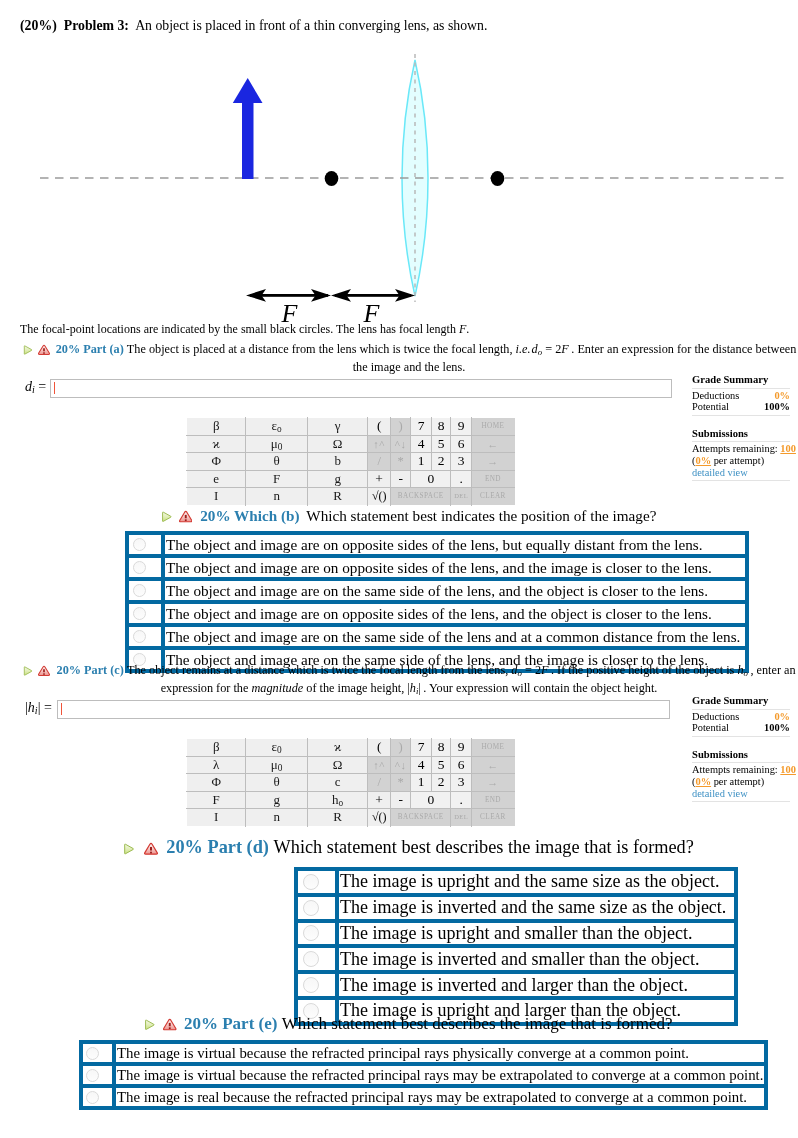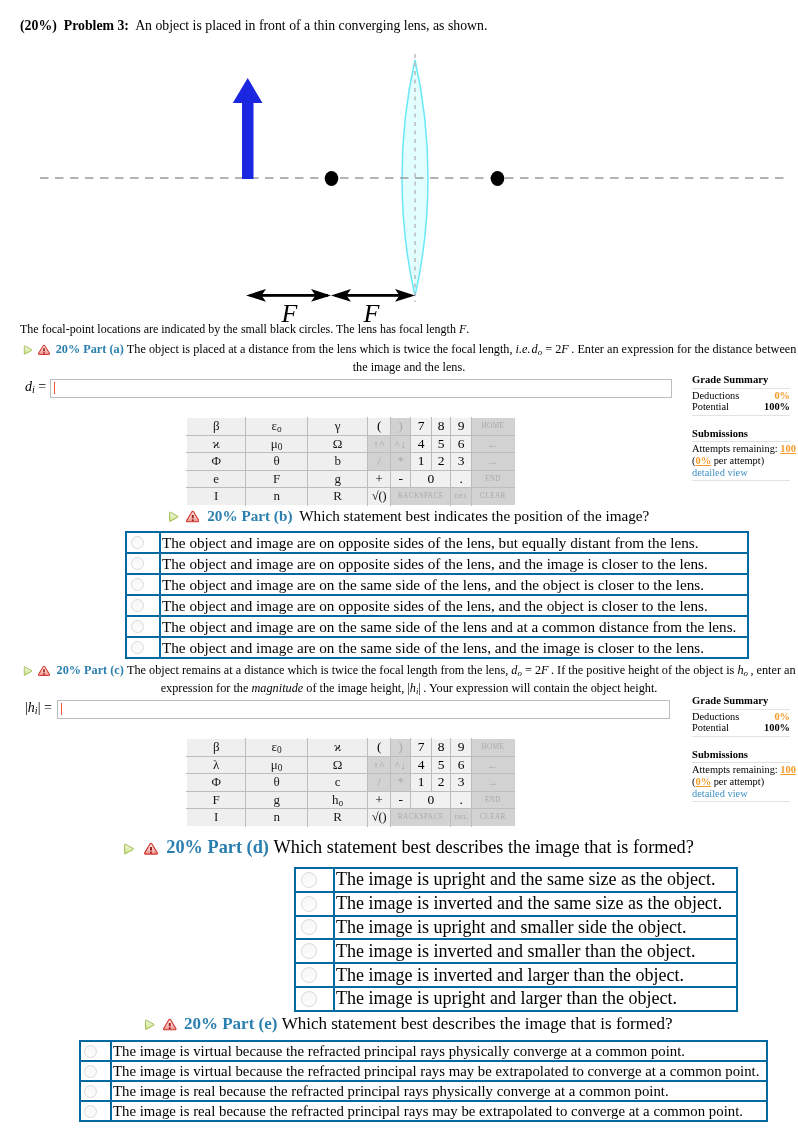--- a/index.html
+++ b/index.html
@@ -65,21 +65,21 @@
   table.keypad td.k-op{background:#efefef;font-size:13.5px;color:#000;}
   table.keypad td.k-sym{font-size:13px;}
   .ksub{font-size:0.72em;vertical-align:-0.25em;line-height:0;}
   table.keypad td.k-sup{font-size:11px;letter-spacing:0.5px;}
   table.keypad td.k-arrow{font-size:11px;}
   table.keypad td.k-del{font-size:6.5px;}
   table.keypad td.k-sqrt{font-size:12px;}
 
   
   .mc{border-collapse:collapse;table-layout:fixed;}
-  .mc td{border:2px solid #0369a1;padding:0;height:19px;}
+  .mc td{border:4px solid #0369a1;padding:0;height:19px;}
   .mc td.rcell{width:32px;}
   .mc td.ocell{font-size:15.2px;padding-left:1px;color:#000;}
   .mc.mc-lg td{height:21.8px;}
   .mc.mc-lg td.rcell{width:37px;}
   .mc.mc-lg td.ocell{font-size:18px;}
   .mc.mc-lg .radio{width:14px;height:14px;margin-left:5px;}
   .mc.mc-sm td{height:18px;}
   .mc.mc-sm td.rcell{width:29px;}
   .mc.mc-sm td.ocell{font-size:14.8px;}
   .mc.mc-sm .radio{width:11px;height:11px;margin-left:3px;}
@@ -267,21 +267,21 @@
           <stop offset="0" stop-color="#fdf3f2"></stop>
               <stop offset="0.45" stop-color="#f6cecb"></stop>
               <stop offset="1" stop-color="#ee918c"></stop>
             </linearGradient>
           </defs>
         <path d="M5.05,1.95 Q6,0.55 6.95,1.95 L11.25,9.1 Q12.05,10.45 10.5,10.45 L1.5,10.45 Q-0.05,10.45 0.75,9.1 Z" fill="url(#wtg)" stroke="#d33a33" stroke-width="1.05" stroke-linejoin="round"></path>
         <path d="M6 4.35 L6 7.35" stroke="#9c1f1c" stroke-width="1.7" stroke-linecap="butt"></path>
         <rect x="5.2" y="8.3" width="1.6" height="1.5" fill="#9c1f1c"></rect>
       </svg>
     </span>
-    <span class="part-label"><span>20%</span> <span>Part (b)</span></span>&nbsp; <span class="part-text">Which statement best indicates the position of the image?</span>
+    <span class="part-label"><span>20%</span> <span>Which (b)</span></span>&nbsp; <span class="part-text">Which statement best indicates the position of the image?</span>
   </div>
 
   <table class="mc" id="choices-b" style="position:absolute;left:125px;top:531px;width:624px;">
     <tbody>
         <tr>
       <td class="rcell">
             <span class="radio"></span>
           </td>
       <td class="ocell">The object and image are on opposite sides of the lens, but equally distant from the lens.</td>
     </tr>
@@ -475,21 +475,21 @@
     <tr>
       <td class="rcell">
             <span class="radio"></span>
           </td>
       <td class="ocell">The image is inverted and the same size as the object.</td>
     </tr>
     <tr>
       <td class="rcell">
             <span class="radio"></span>
           </td>
-      <td class="ocell">The image is upright and smaller side the object.</td>
+      <td class="ocell">The image is upright and smaller than the object.</td>
     </tr>
     <tr>
       <td class="rcell">
             <span class="radio"></span>
           </td>
       <td class="ocell">The image is inverted and smaller than the object.</td>
     </tr>
     <tr>
       <td class="rcell">
             <span class="radio"></span>
@@ -546,24 +546,18 @@
     <tr>
       <td class="rcell">
             <span class="radio"></span>
           </td>
       <td class="ocell">The image is virtual because the refracted principal rays may be extrapolated to converge at a common point.</td>
     </tr>
     <tr>
       <td class="rcell">
             <span class="radio"></span>
           </td>
-      <td class="ocell">The image is real because the refracted principal rays physically converge at a common point.</td>
-    </tr>
-    <tr>
-      <td class="rcell">
-            <span class="radio"></span>
-          </td>
       <td class="ocell">The image is real because the refracted principal rays may be extrapolated to converge at a common point.</td>
     </tr>
   </tbody>
     </table>
 
 </div>
 
 </body></html>

